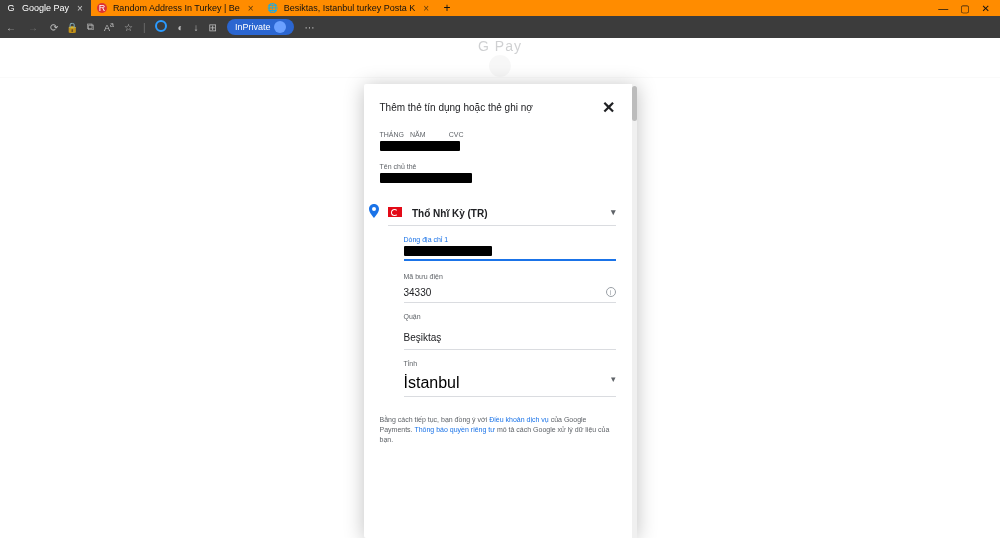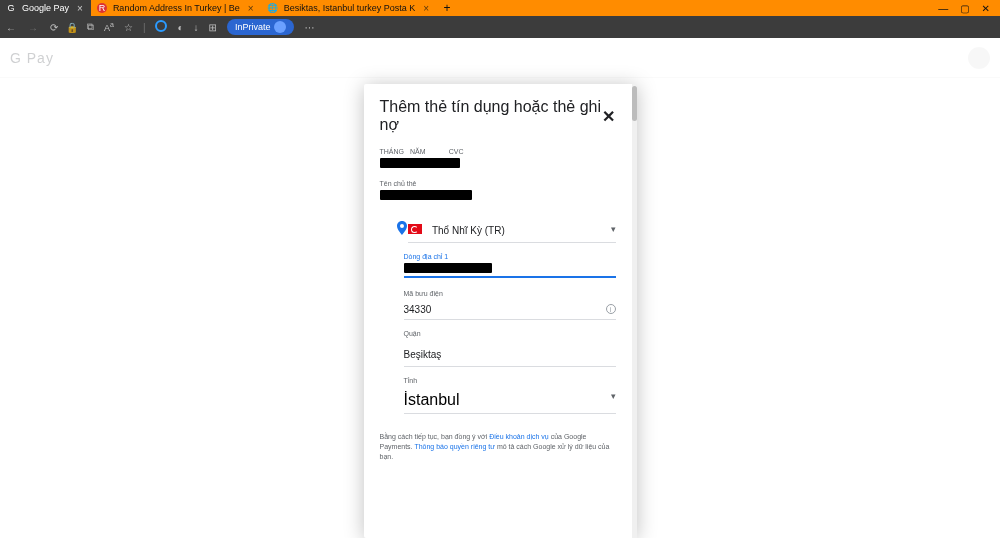--- a/index.html
+++ b/index.html
@@ -22,46 +22,46 @@
   .addressbar .url .host { color: #fff; }
   .addressbar .right-icons { display: flex; gap: 10px; align-items: center; }
   .inprivate { background: #2b66d1; color: #fff; padding: 2px 8px; border-radius: 10px; font-size: 9px; display: flex; align-items: center; gap: 4px; }
   .inprivate .dot { width: 12px; height: 12px; background: #6aa0ff; border-radius: 50%; }
   .ab-icon { opacity: .8; }
   .circ-blue { width: 12px; height: 12px; border: 2px solid #2b9bff; border-radius: 50%; }
 
   
   .page { position: relative; width: 1000px; height: 500px; background: #fff; }
   .overlay { position: absolute; inset: 0; background: rgba(255,255,255,.7); pointer-events: none; }
-  .gpay-header { height: 40px; display: flex; align-items: center; justify-content: space-between; padding: 0 10px; border-bottom: 1px solid #eee; }
+  .gpay-header { height: 40px; display: flex; align-items: center; justify-content: space-between; padding: 0 10px; border-bottom: 1px solid #eee; flex-direction: column; }
   .gpay-logo { color: #5f6368; font-size: 14px; letter-spacing: 1px; }
   .avatar { width: 22px; height: 22px; background: #e5e5e5; border-radius: 50%; }
 
   
   .modal-wrap { position: absolute; left: 0; right: 0; top: 46px; bottom: 0; display: flex; justify-content: center; }
   .modal { width: 273px; background: #fff; border-radius: 2px; box-shadow: 0 2px 20px rgba(0,0,0,.25); display: flex; }
   .modal-content { flex: 1; overflow: auto; }
   .modal-scroll { width: 5px; background: #f0f0f0; position: relative; }
   .modal-scroll .thumb { position: absolute; left: 0; right: 0; top: 2px; height: 35px; background: #bcbcbc; border-radius: 3px; }
 
   .modal-header { display: flex; align-items: center; justify-content: space-between; padding: 14px 16px 8px 16px; }
-  .modal-title { font-size: 16px; color: #202124; }
+  .modal-title { font-size: 10px; color: #202124; }
   .close-x { font-size: 16px; color: #202124; font-weight: bold; cursor: pointer; }
 
   .section { padding: 6px 16px; }
   .row { display: flex; gap: 10px; }
   .field { flex: 1; }
   .label { font-size: 7px; color: #5f6368; margin-bottom: 3px; display: block; }
   .label.blue { color: #1a73e8; }
   .redacted { background: #000; height: 10px; border-radius: 1px; }
   .visa { font-family: Arial; font-style: italic; font-weight: bold; font-size: 9px; color: #1a1f71; letter-spacing: -0.5px; }
   .underline { border-bottom: 1px solid #dadce0; padding-bottom: 4px; }
   .underline.focus { border-bottom: 2px solid #1a73e8; padding-bottom: 3px; }
 
-  .country-row { display: flex; align-items: center; padding: 10px 16px 4px 32px; }
+  .country-row { display: flex; align-items: center; gap: 8px; padding: 10px 16px 4px 4px; font-weight: bold; }
   .pin-icon { color: #1a73e8; font-size: 13px; }
   .country-select { flex: 1; display: flex; align-items: center; justify-content: space-between; border-bottom: 1px solid #dadce0; padding: 4px 0; cursor: pointer; }
   .flag { width: 14px; height: 10px; display: inline-block; background: #e30a17; margin-right: 6px; position: relative; }
   .flag::after { content: ''; position: absolute; left: 3px; top: 2px; width: 5px; height: 5px; border: 1px solid #fff; border-radius: 50%; border-right-color: transparent; }
   .country-name { font-size: 10px; color: #202124; }
   .caret { font-size: 9px; color: #5f6368; }
 
   .text-field { border-bottom: 1px solid #dadce0; padding: 4px 0 4px 0; margin-bottom: 10px; }
   .text-field .value { font-size: 10px; color: #202124; }
   .text-field .placeholder { font-size: 10px; color: #9aa0a6; }

